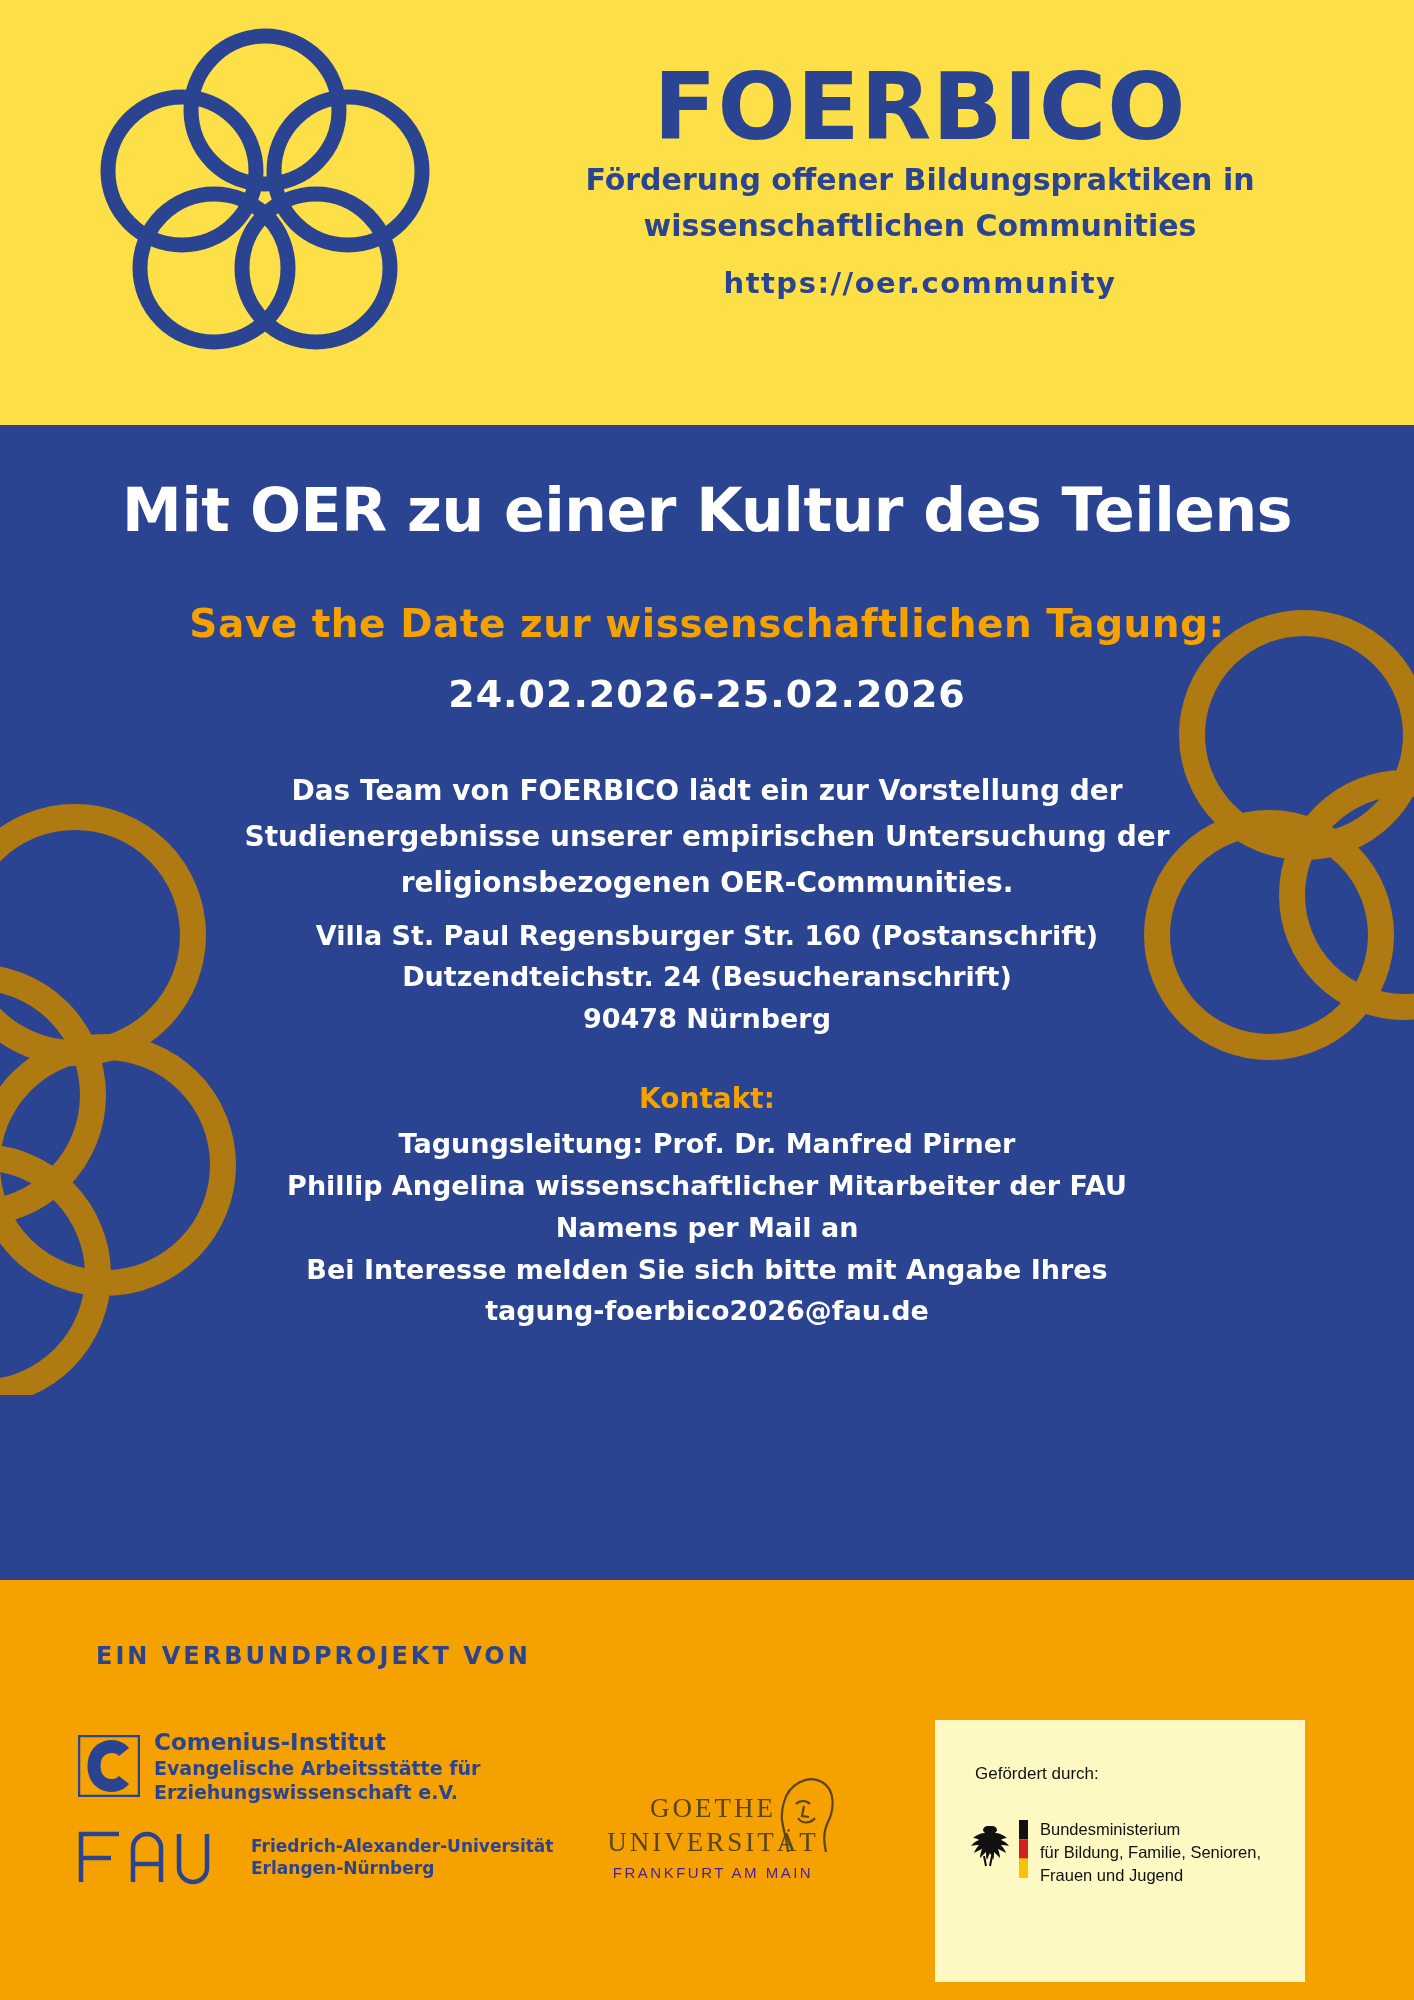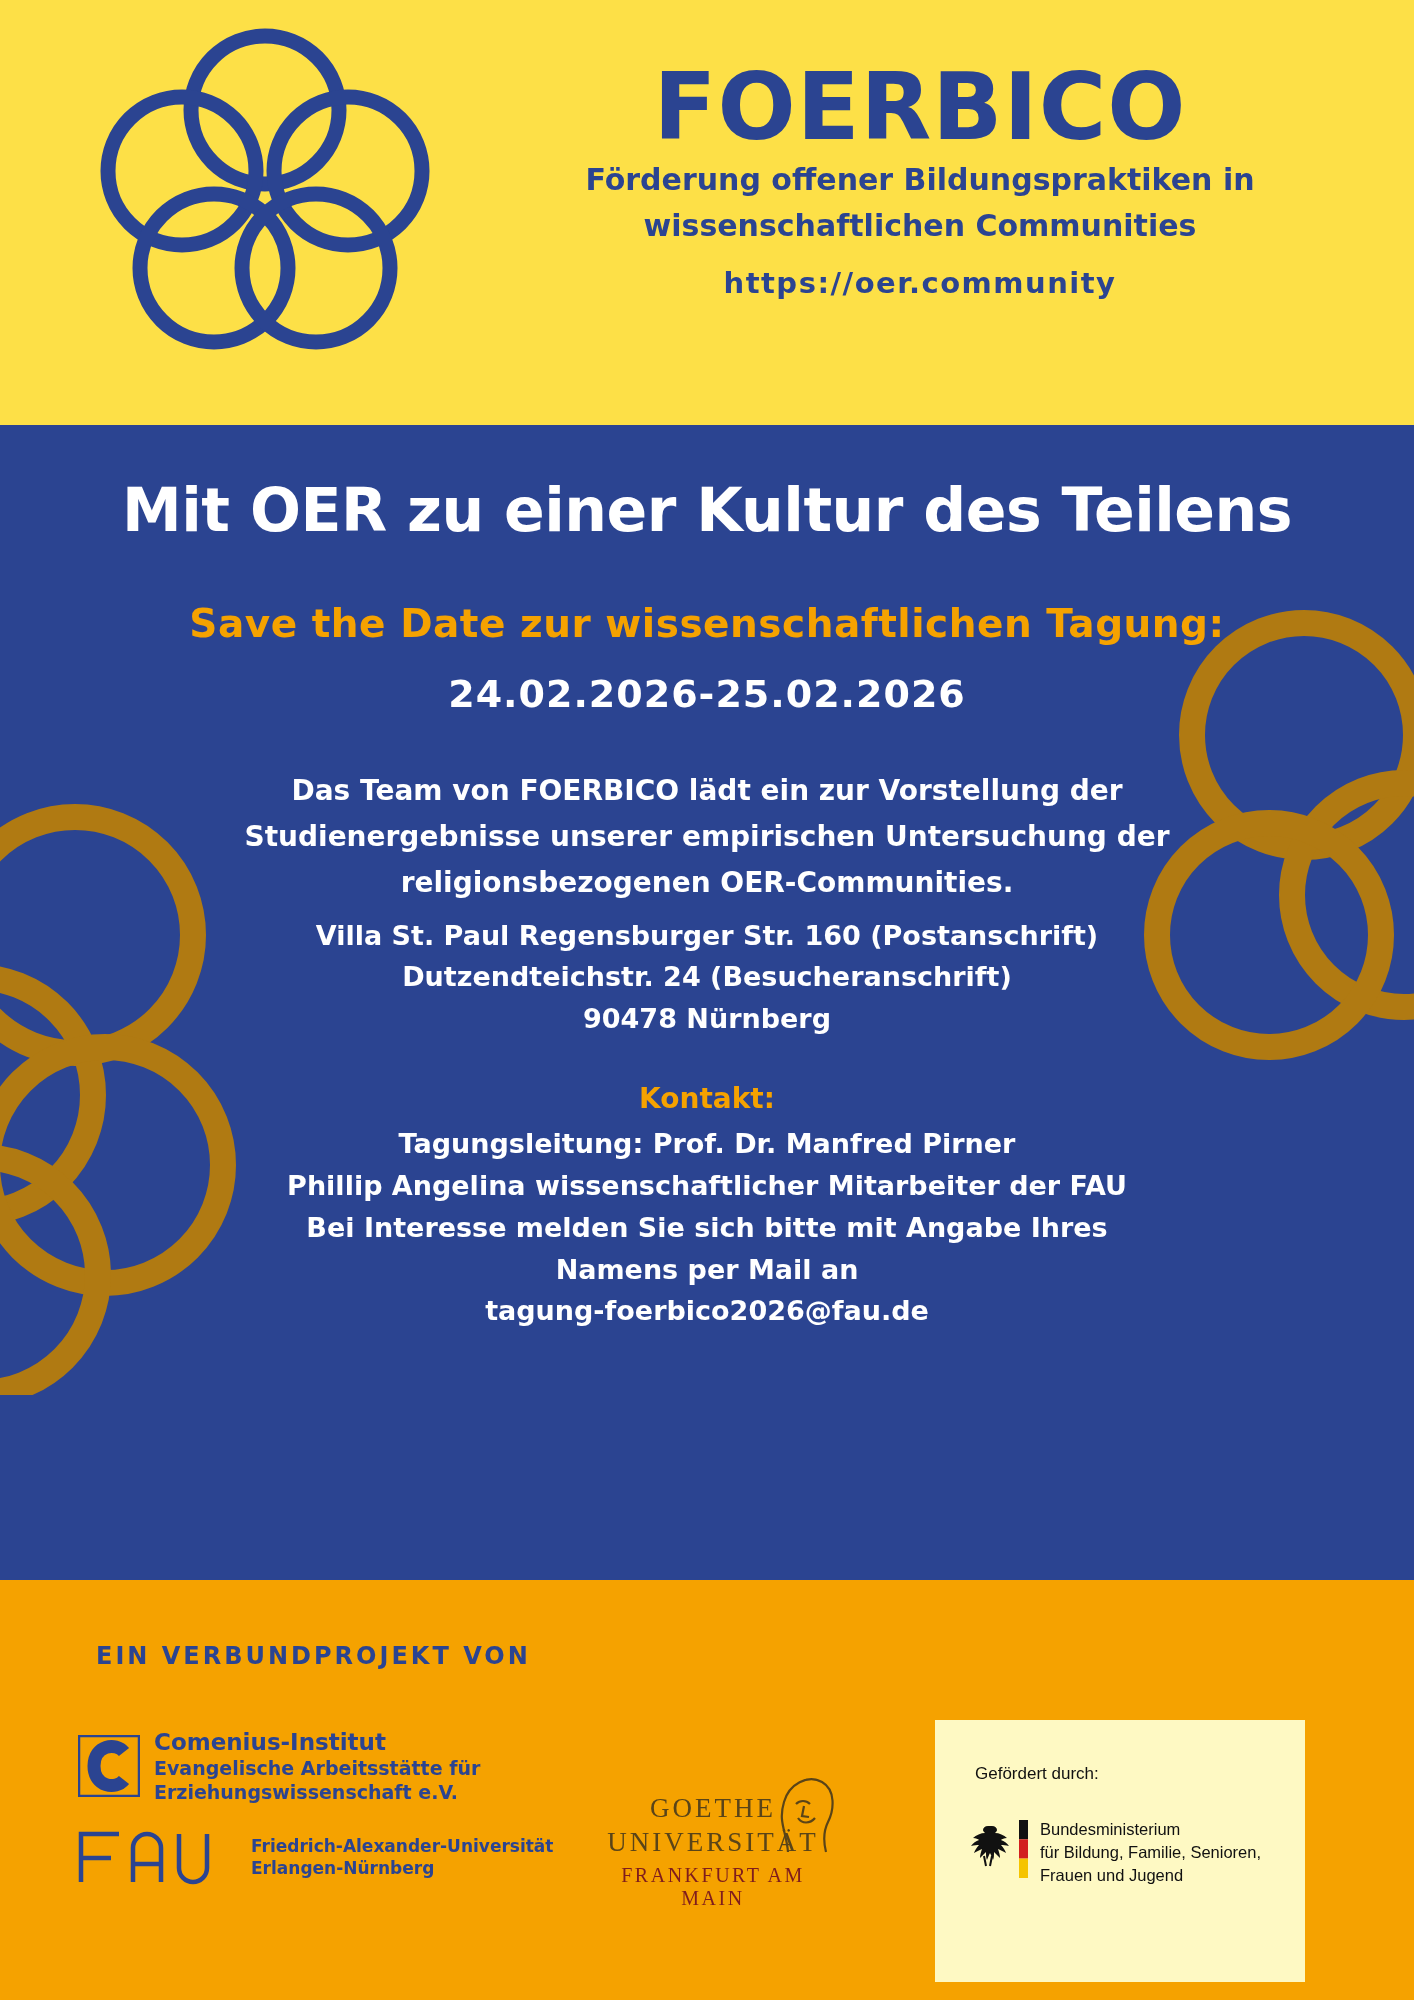--- a/index.html
+++ b/index.html
@@ -202,24 +202,24 @@
     height: 92px;
   }
   .goethe-line {
     font-family: "Liberation Serif", serif;
     font-size: 27px;
     letter-spacing: 3px;
     line-height: 1.25;
     color: #5a4418;
   }
   #goethe-line3 {
-    font-family: Liberation Serif, serif;
-    font-size: 20px;
+    font-family: Liberation Sans, sans-serif;
+    font-size: 15px;
     letter-spacing: 2.5px;
-    color: #7f1d1d;
+    color: #4c1d95;
     padding-top: 4px;
   }
 
   
   #ministry-box {
     position: absolute;
     left: 935px;
     top: 140px;
     width: 370px;
     height: 262px;
@@ -300,22 +300,22 @@
     <div id="ort-lines">
       <div class="info-line">Villa St. Paul Regensburger Str. 160 (Postanschrift)</div>
       <div class="info-line">Dutzendteichstr. 24 (Besucheranschrift)</div>
       <div class="info-line">90478 Nürnberg</div>
     </div>
 
     <div class="section-label">Kontakt:</div>
     <div id="kontakt-lines">
       <div class="info-line">Tagungsleitung: Prof. Dr. Manfred Pirner</div>
       <div class="info-line">Phillip Angelina wissenschaftlicher Mitarbeiter der FAU</div>
+      <div class="info-line">Namens per Mail an</div>
       <div class="info-line">Bei Interesse melden Sie sich bitte mit Angabe Ihres</div>
-      <div class="info-line">Namens per Mail an</div>
       <div class="info-line">tagung-foerbico2026@fau.de</div>
     </div>
   </div>
 </div>
 
 <div id="footer">
 
   <div id="footer-kicker">EIN VERBUNDPROJEKT VON</div>
 
   <div id="comenius-logo">

